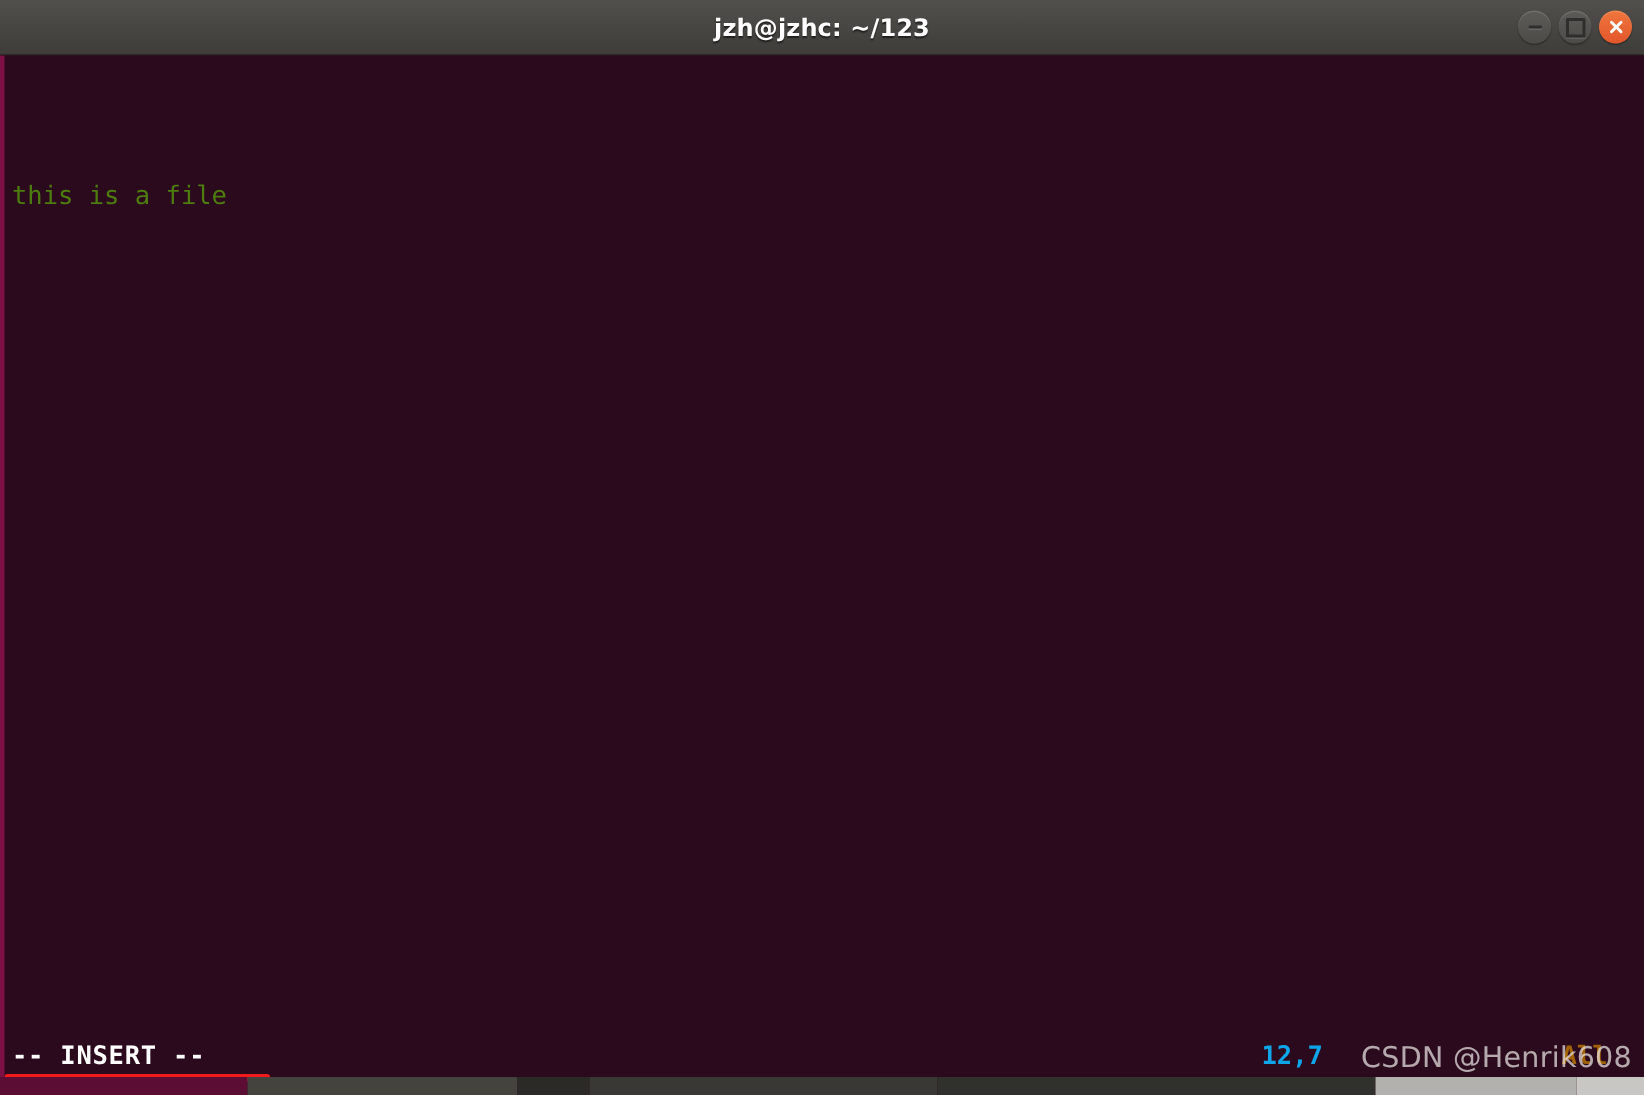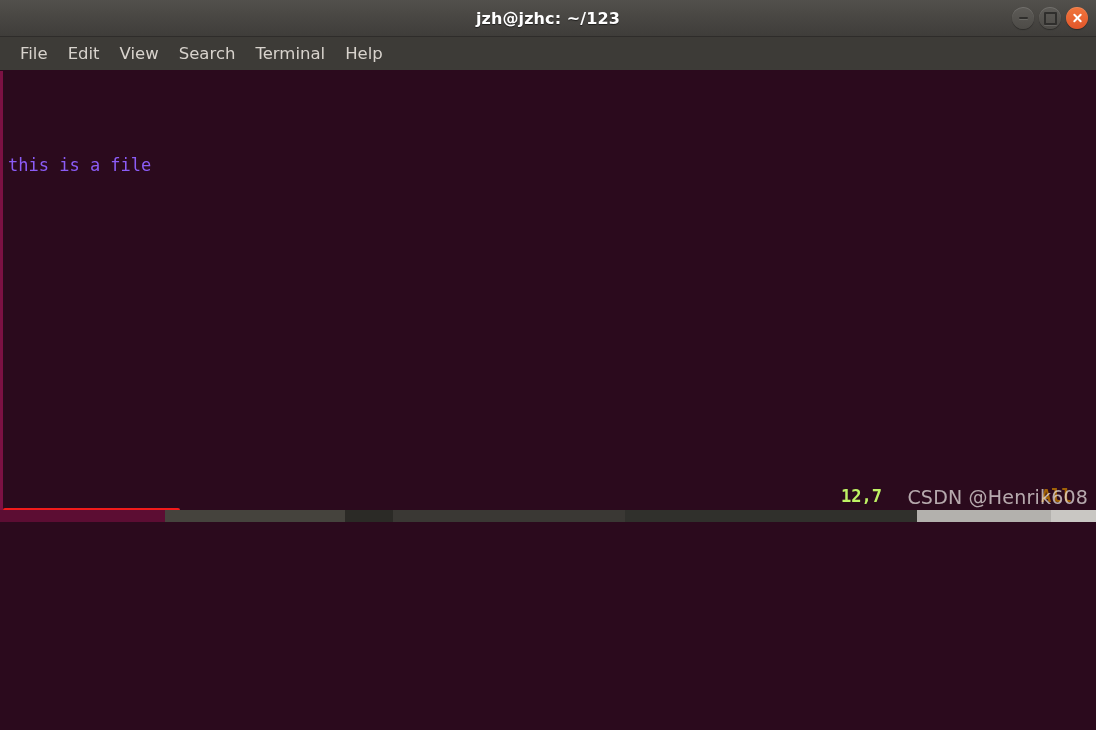--- a/index.html
+++ b/index.html
@@ -12,21 +12,21 @@
     height: 730px;
     overflow: hidden;
     font-family: "DejaVu Sans", sans-serif;
     position: relative;
   }
 
   #window {
     position: absolute;
     left: 0; top: 0;
     width: 1096px;
-    height: 522px;
+    height: 730px;
     display: flex;
     flex-direction: column;
     background: #2b0a1d;
   }
 
   
   .titlebar {
     position: relative;
     height: 36px;
     flex: 0 0 36px;
@@ -121,21 +121,21 @@
     top: 0;
     right: 0;
     bottom: 0;
     font-family: "DejaVu Sans Mono", monospace;
     font-size: 17px;
     line-height: 27px;
     white-space: pre;
   }
   .line {
     height: 27px;
-    color: #8b5cf6;
+    color: #4d7c0f;
     position: relative;
     padding-left: 3px;
   }
   .line.blank { color: transparent; }
 
   
   .statusline {
     position: absolute;
     left: 0;
     right: 0;
@@ -150,21 +150,21 @@
     left: 5px;
     top: 0;
     color: #ffffff;
     font-weight: bold;
     letter-spacing: 0.5px;
   }
   .status-pos {
     position: absolute;
     left: 838px;
     top: 0;
-    color: #bef264;
+    color: #0ea5e9;
     font-weight: bold;
   }
   .status-pct {
     position: absolute;
     left: 1038px;
     top: 0;
     color: #a16207;
     font-weight: bold;
   }
   .redline {
@@ -216,28 +216,20 @@
       </div>
       <div class="win-btn maximize">
         <span class="glyph-square"></span>
       </div>
       <div class="win-btn close">
         <span class="glyph-x"></span>
       </div>
     </div>
   </div>
 
-  <div class="menubar">
-    <div class="menu-item">File</div>
-    <div class="menu-item">Edit</div>
-    <div class="menu-item">View</div>
-    <div class="menu-item">Search</div>
-    <div class="menu-item">Terminal</div>
-    <div class="menu-item">Help</div>
-  </div>
 
   <div class="terminal">
     <div class="term-inner">
 
       <div class="line">this is a file</div>
       <div class="line blank"></div>
       <div class="line blank"></div>
       <div class="line blank"></div>
       <div class="line blank"></div>
       <div class="line blank"></div>
@@ -254,20 +246,21 @@
       
       
       
       
       
       
 
     </div>
 
     <div class="statusline">
+      <span class="status-mode">-- INSERT --</span>
       <span class="redline"></span>
       <span class="status-pos">12,7</span>
       <span class="status-pct">All</span>
     </div>
 
     <div class="watermark">CSDN @Henrik608</div>
   </div>
 
   <div class="bottom-strip">
     <div class="bs-seg" style="width:165px;background:#5c0d33;"></div>

